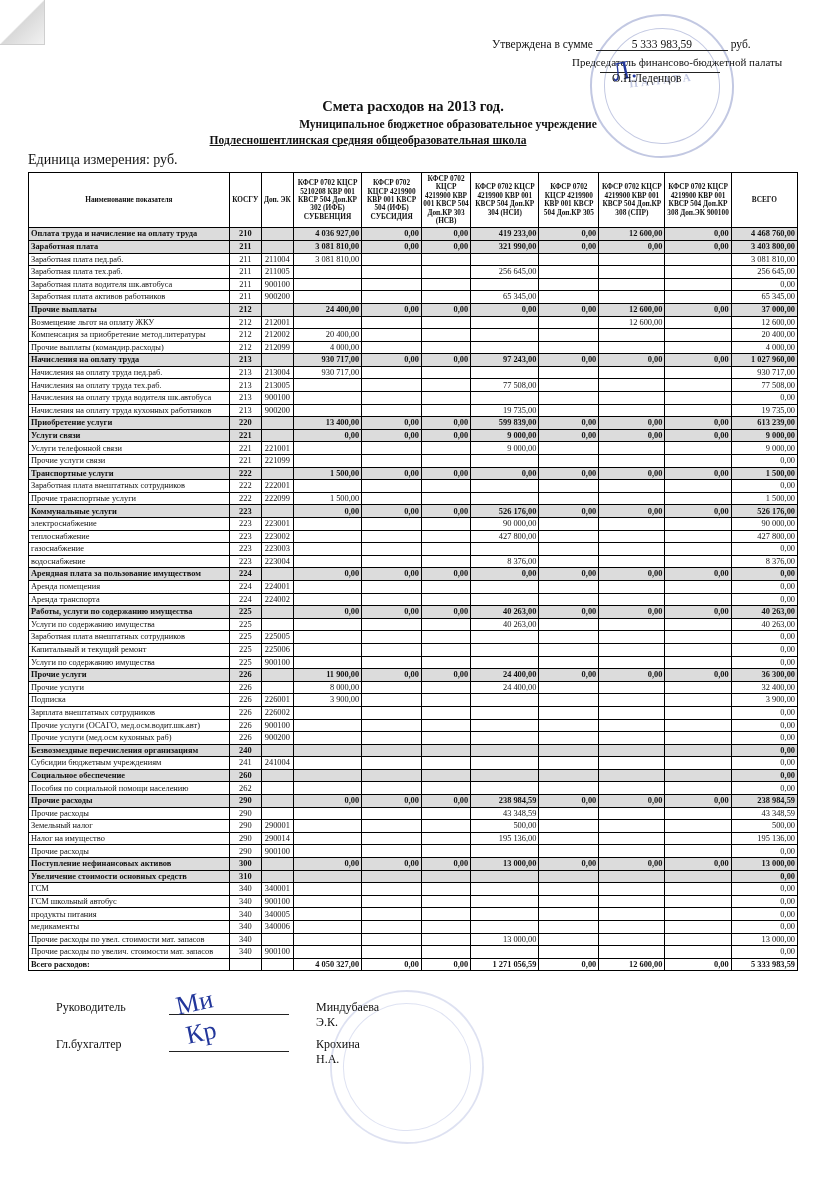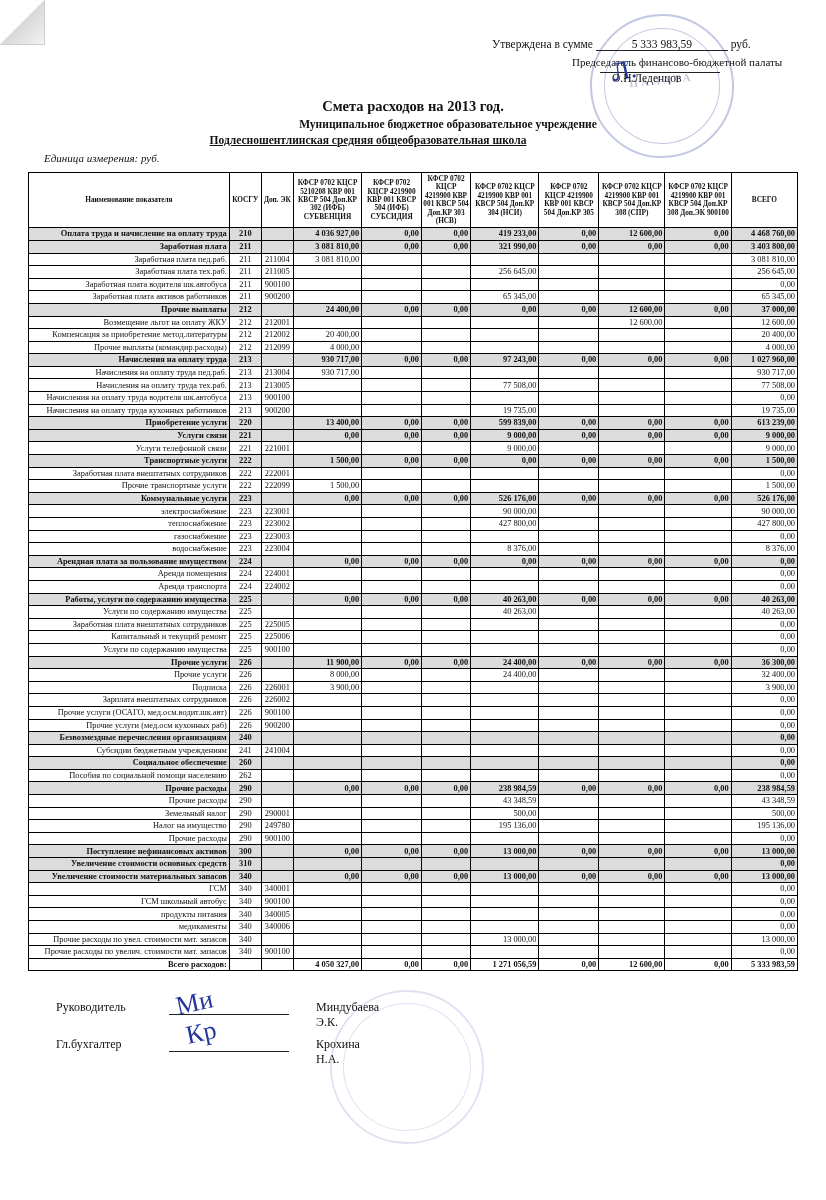--- a/index.html
+++ b/index.html
@@ -52,33 +52,33 @@
   .approve-sub{position:absolute;left:572px;top:56px;font-size:11px;}
   .approve-name{position:absolute;left:612px;top:72px;font-size:11.5px;}
   .approve-rule{position:absolute;left:600px;top:72px;width:120px;border-bottom:1px solid #222;}
 
   h1.title{
     position:absolute;top:98px;left:0;width:826px;text-align:center;
     font-size:14.5px;font-weight:bold;margin:0;
   }
   .sub1{position:absolute;top:118px;left:0;width:826px;text-align:center;font-size:11.5px;font-weight:bold;margin-left:35px;}
   .sub2{position:absolute;top:134px;left:0;width:736px;text-align:center;font-size:11.5px;font-weight:bold;text-decoration:underline;}
-  .unit{position:absolute;top:152px;left:44px;font-size:11px;font-style:italic;}
+  .unit{position:absolute;top:152px;left:28px;font-size:14px;}
 
   table.grid{
     position:absolute;left:28px;top:172px;width:770px;
     border-collapse:collapse;font-size:8.4px;
     table-layout:fixed;
   }
   table.grid th,table.grid td{
     border:1px solid #000;padding:0 2px;vertical-align:middle;
     line-height:1.12;height:11.6px;
   }
   table.grid th{font-weight:bold;text-align:center;font-size:7.3px;line-height:1.15;padding:2px 1px;border-radius:8px;}
-  .c-name{text-align:right;padding-left:4px;}
+  .c-name{text-align:left;padding-left:4px;}
   .c-num{text-align:center;}
   .c-val{text-align:right;padding-right:3px;}
   tr.group td{font-weight:bold;background:#dcdcdc;}
   tr.total td{font-weight:bold;}
   .ind{padding-left:10px;font-family:Liberation Serif, serif;}
 
   .footer{position:absolute;left:56px;top:1000px;font-size:12px;}
   .footer .row{margin-bottom:22px;}
   .footer .lbl{display:inline-block;width:110px;}
   .footer .rule{display:inline-block;width:120px;border-bottom:1px solid #222;height:13px;vertical-align:bottom;position:relative;}
@@ -369,20 +369,33 @@
           <td class="c-num">221001</td>
           <td class="c-val"></td>
           <td class="c-val"></td>
           <td class="c-val"></td>
           <td class="c-val">9 000,00</td>
           <td class="c-val"></td>
           <td class="c-val"></td>
           <td class="c-val"></td>
           <td class="c-val">9 000,00</td>
         </tr>
+        <tr>
+          <td class="c-name ind">Прочие услуги связи</td>
+          <td class="c-num">221</td>
+          <td class="c-num">221099</td>
+          <td class="c-val"></td>
+          <td class="c-val"></td>
+          <td class="c-val"></td>
+          <td class="c-val"></td>
+          <td class="c-val"></td>
+          <td class="c-val"></td>
+          <td class="c-val"></td>
+          <td class="c-val">0,00</td>
+        </tr>
         <tr class="group">
           <td class="c-name">Транспортные  услуги</td>
           <td class="c-num">222</td>
           <td class="c-num"></td>
           <td class="c-val">1 500,00</td>
           <td class="c-val">0,00</td>
           <td class="c-val">0,00</td>
           <td class="c-val">0,00</td>
           <td class="c-val">0,00</td>
           <td class="c-val">0,00</td>
@@ -749,21 +762,21 @@
           <td class="c-val"></td>
           <td class="c-val">500,00</td>
           <td class="c-val"></td>
           <td class="c-val"></td>
           <td class="c-val"></td>
           <td class="c-val">500,00</td>
         </tr>
         <tr>
           <td class="c-name ind">Налог на имущество</td>
           <td class="c-num">290</td>
-          <td class="c-num">249780</td>
+          <td class="c-num">290014</td>
           <td class="c-val"></td>
           <td class="c-val"></td>
           <td class="c-val"></td>
           <td class="c-val">195 136,00</td>
           <td class="c-val"></td>
           <td class="c-val"></td>
           <td class="c-val"></td>
           <td class="c-val">195 136,00</td>
         </tr>
         <tr>
@@ -797,33 +810,20 @@
           <td class="c-num">310</td>
           <td class="c-num"></td>
           <td class="c-val"></td>
           <td class="c-val"></td>
           <td class="c-val"></td>
           <td class="c-val"></td>
           <td class="c-val"></td>
           <td class="c-val"></td>
           <td class="c-val"></td>
           <td class="c-val">0,00</td>
-        </tr>
-        <tr class="group">
-          <td class="c-name">Увеличение стоимости  материальных запасов</td>
-          <td class="c-num">340</td>
-          <td class="c-num"></td>
-          <td class="c-val">0,00</td>
-          <td class="c-val">0,00</td>
-          <td class="c-val">0,00</td>
-          <td class="c-val">13 000,00</td>
-          <td class="c-val">0,00</td>
-          <td class="c-val">0,00</td>
-          <td class="c-val">0,00</td>
-          <td class="c-val">13 000,00</td>
         </tr>
         <tr>
           <td class="c-name ind">ГСМ</td>
           <td class="c-num">340</td>
           <td class="c-num">340001</td>
           <td class="c-val"></td>
           <td class="c-val"></td>
           <td class="c-val"></td>
           <td class="c-val"></td>
           <td class="c-val"></td>

